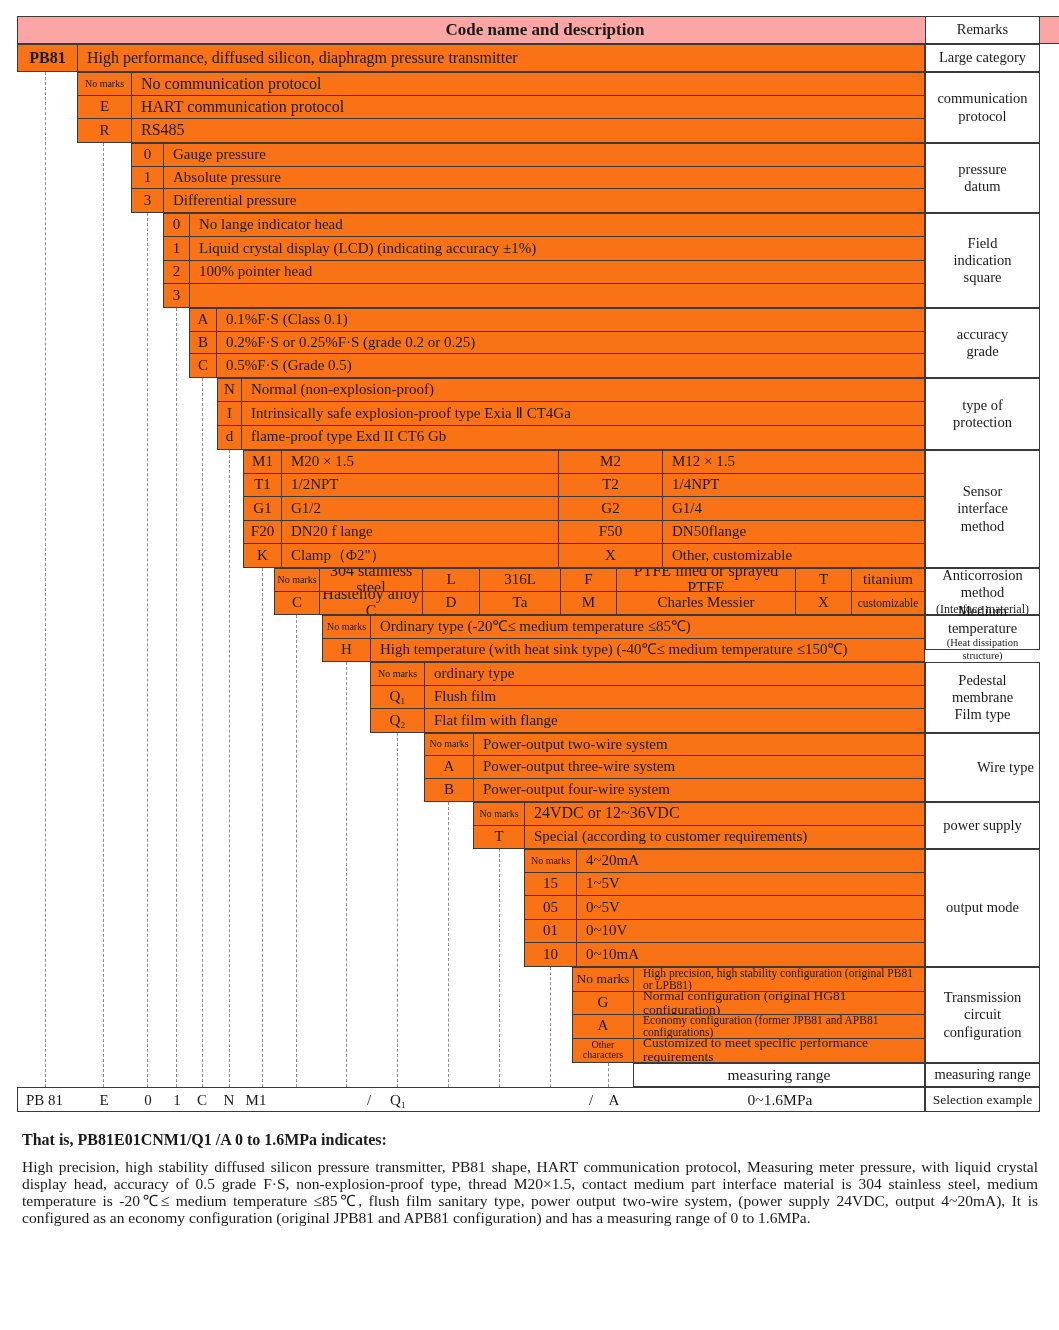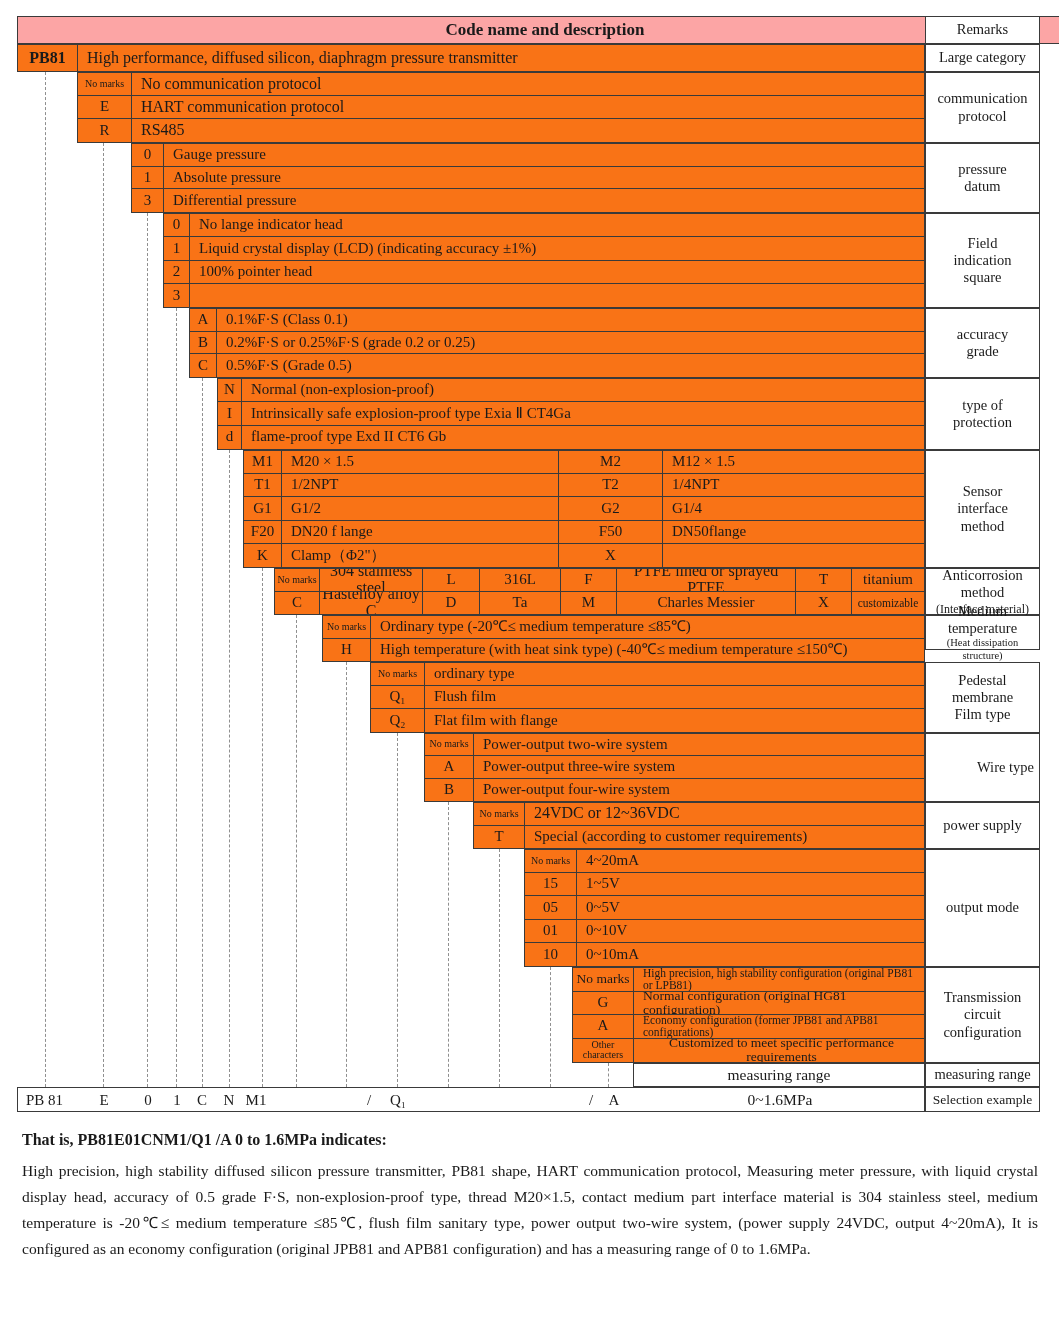--- a/index.html
+++ b/index.html
@@ -9,21 +9,21 @@
 
   
   .dash{ position:absolute; width:0; border-left:1px dashed #8f8f8f; }
 
   
   .blk{ position:absolute; display:grid; grid-auto-rows:1fr; background:#f97316;
         border:1.4px solid var(--ln); box-sizing:border-box; }
   .cl{ display:flex; align-items:center; box-sizing:border-box; overflow:hidden;
        border-right:1.4px solid var(--ln); border-bottom:1.4px solid var(--ln);
        font-size:15px; line-height:1.05; }
-  .nr{ border-right:none; } .nb{ border-bottom:none;text-align:center; }
+  .nr{ border-right:none; } .nb{ border-bottom:none; }
   .cc{ justify-content:center; text-align:center; padding:0 1px; }
   .dd{ padding-left:9px; padding-right:4px; }
   .ctr{ justify-content:center; text-align:center; padding:0 2px; }
   .sm{ font-size:10px; } .s11{ font-size:11.5px; } .s12{ font-size:16px; }
   .s13{ font-size:13.5px; } .big{ font-size:16px; } .bold{ font-weight:bold; }
 
   
   .remark{ position:absolute; left:925px; width:115px; box-sizing:border-box;
            border:1.4px solid var(--ln); background:#fff;
            display:flex; flex-direction:column; align-items:center; justify-content:center;
@@ -41,21 +41,21 @@
   .exleft{ position:absolute; top:50%; transform:translateY(-50%); font-size:15px; white-space:nowrap;text-align:right; }
   .exrange{ position:absolute; left:616px; top:50%; transform:translateY(-50%); width:292px;
             text-align:center; font-size:15.5px; }
   .measure{ position:absolute; left:633px; top:1063px; width:292px; height:24px; box-sizing:border-box;
             border:1.4px solid var(--ln); display:flex; align-items:center; justify-content:center;
             font-size:15.5px; background:#fff; }
 
   
   .ft-title{ position:absolute; left:22px; top:1131px; width:1016px; font-weight:bold; font-size:16px; }
   .ft-body{ position:absolute; left:22px; top:1158px; width:1016px; font-size:15.5px;
-            line-height:26px; text-align:justify; }
+            line-height:17px; text-align:justify; }
 </style>
 </head>
 <body>
 
 <div id="page">
 
   <div class="dash" style="left:45px;top:72px;height:1015px;"></div>
   <div class="dash" style="left:103px;top:143px;height:944px;"></div>
   <div class="dash" style="left:147px;top:213px;height:874px;"></div>
   <div class="dash" style="left:176px;top:308px;height:779px;"></div>
@@ -163,20 +163,21 @@
     <div class="cl dd">G1/2</div>
     <div class="cl cc">G2</div>
     <div class="cl dd nr">G1/4</div>
     <div class="cl cc">F20</div>
     <div class="cl dd">DN20 f lange</div>
     <div class="cl cc">F50</div>
     <div class="cl dd nr">DN50flange</div>
     <div class="cl cc nb">K</div>
     <div class="cl dd nb">Clamp（Φ2"）</div>
     <div class="cl cc nb">X</div>
+    <div class="cl dd nr nb">Other, customizable</div>
   </div>
   <div class="remark" style="top:450px;height:118px;">
       <span>Sensor
 interface
 method</span>
     </div>
 
   <div class="blk" style="left:274px;top:568px;height:47px;width:651px;grid-template-columns:45px 103px 57px 81px 56px 179px 56px 1fr;">
     <div class="cl cc sm">No marks</div>
     <div class="cl ctr s12">304 stainless steel</div>

